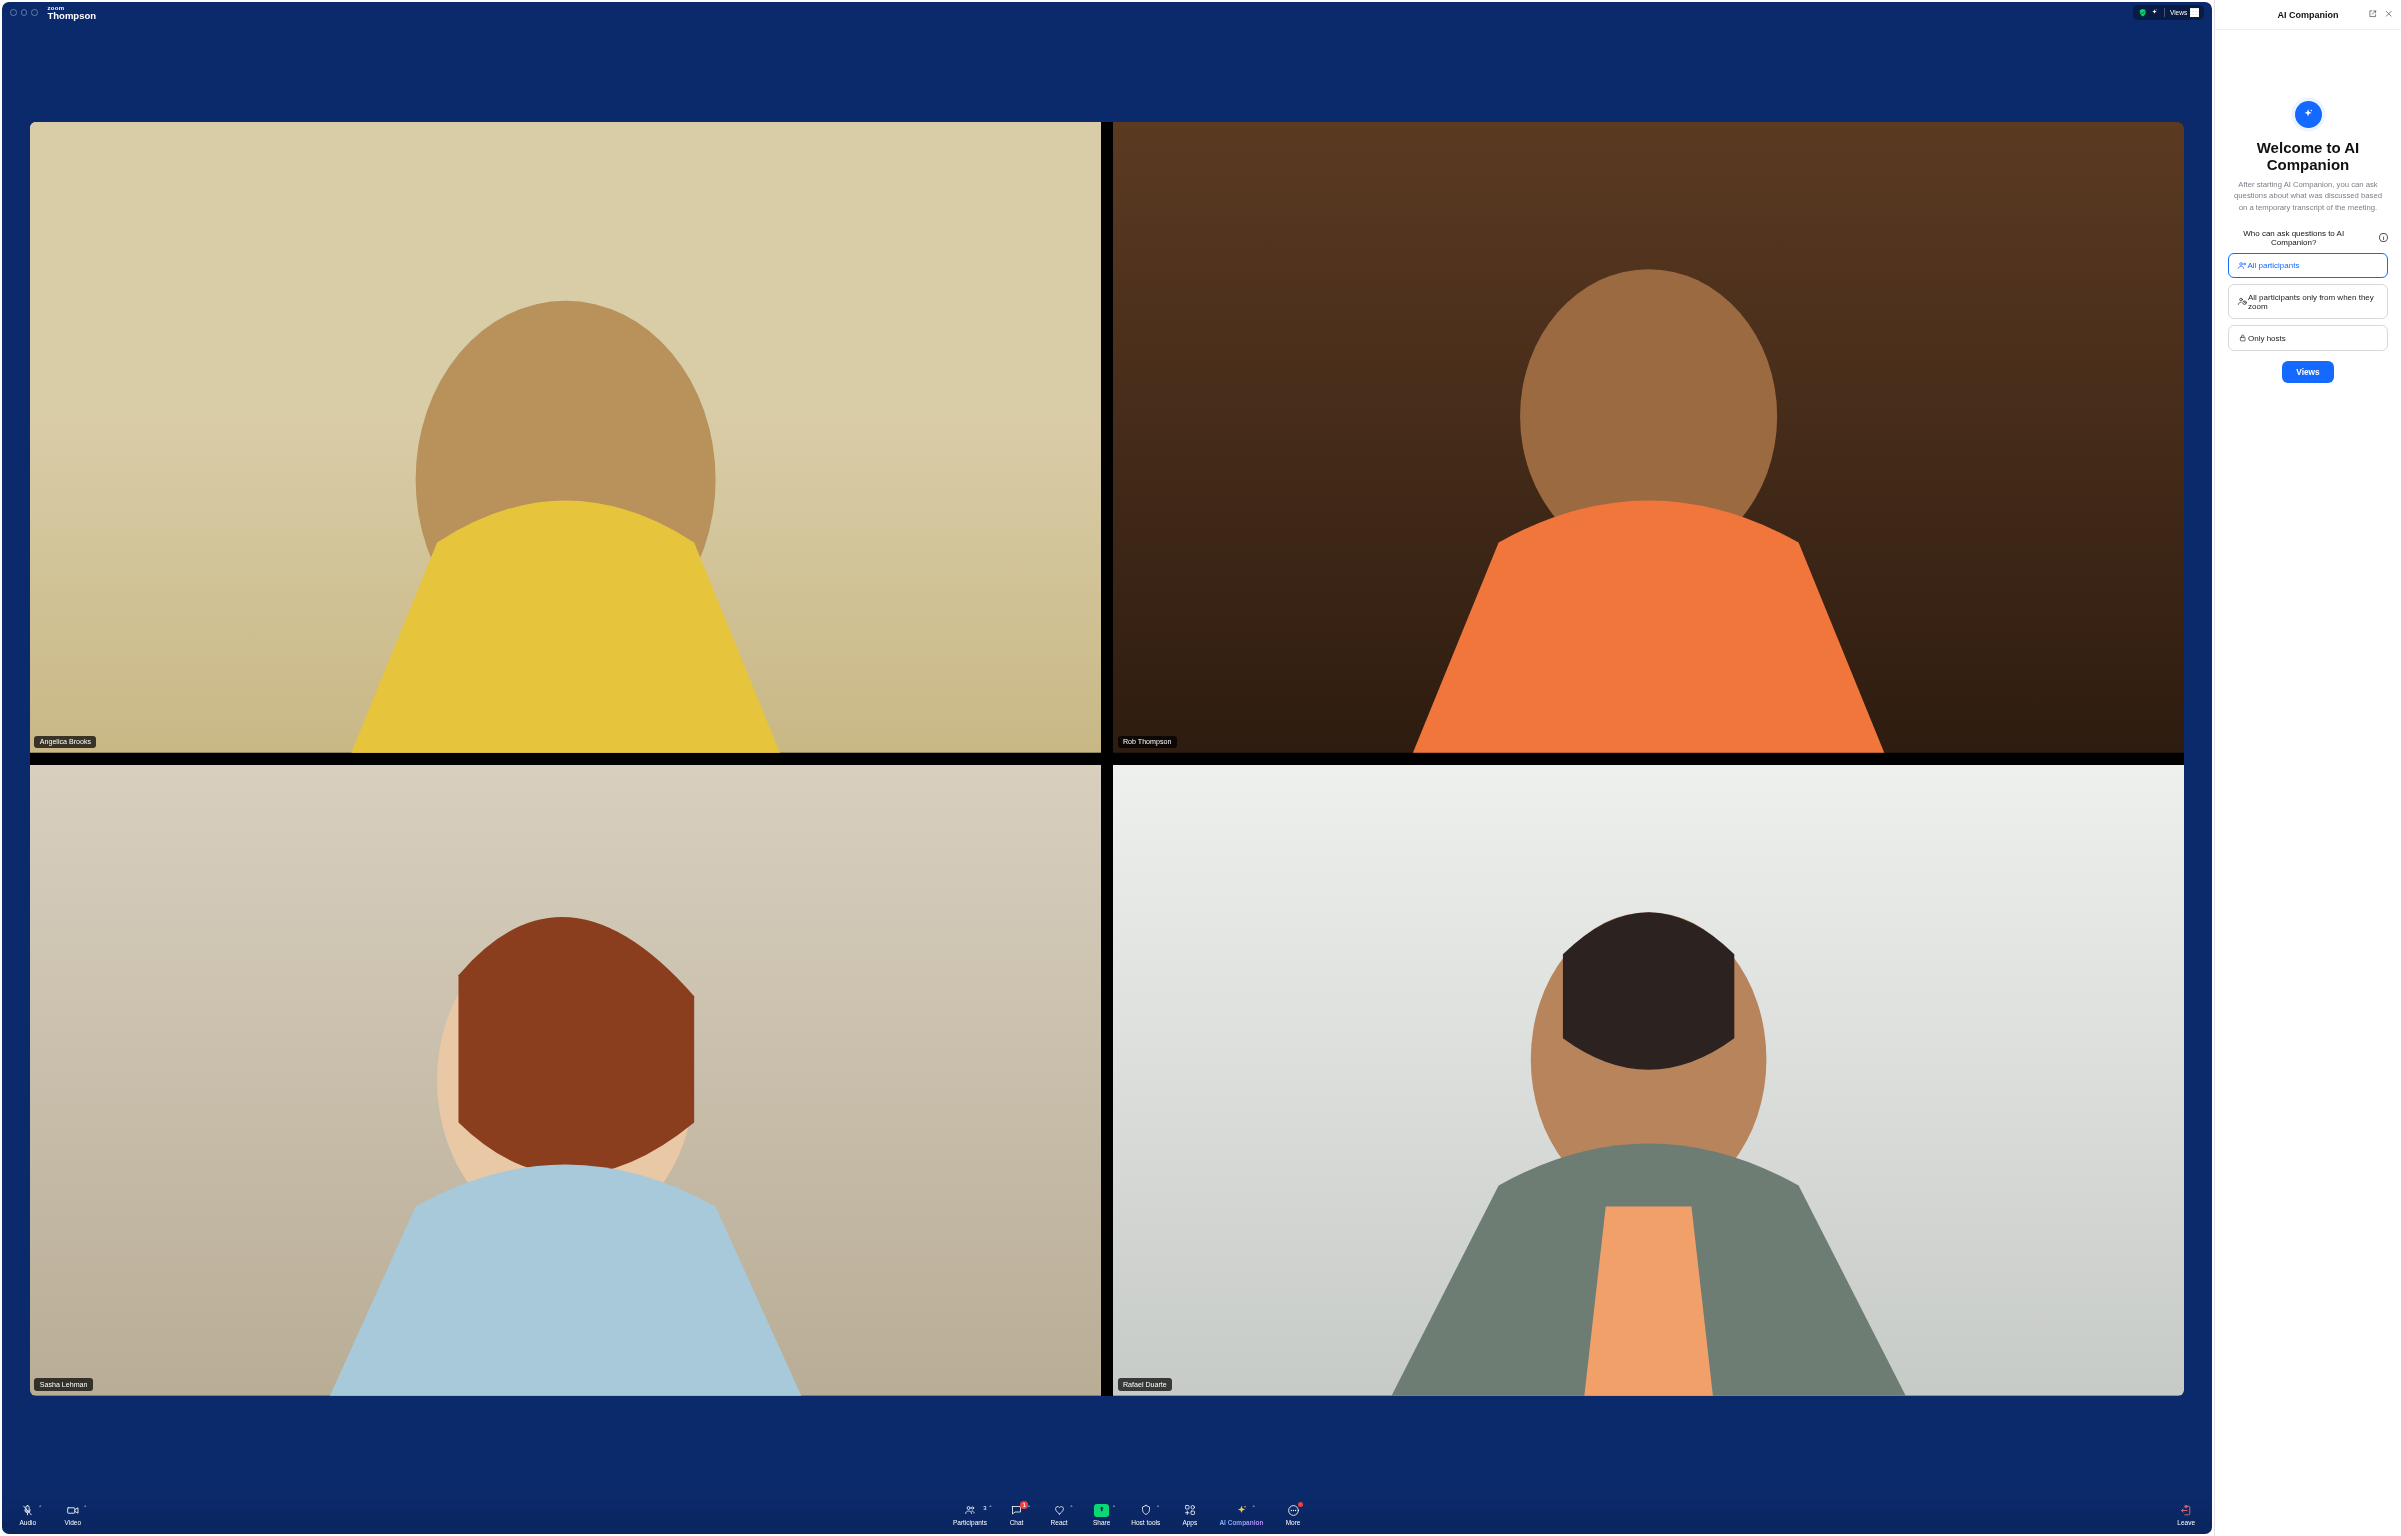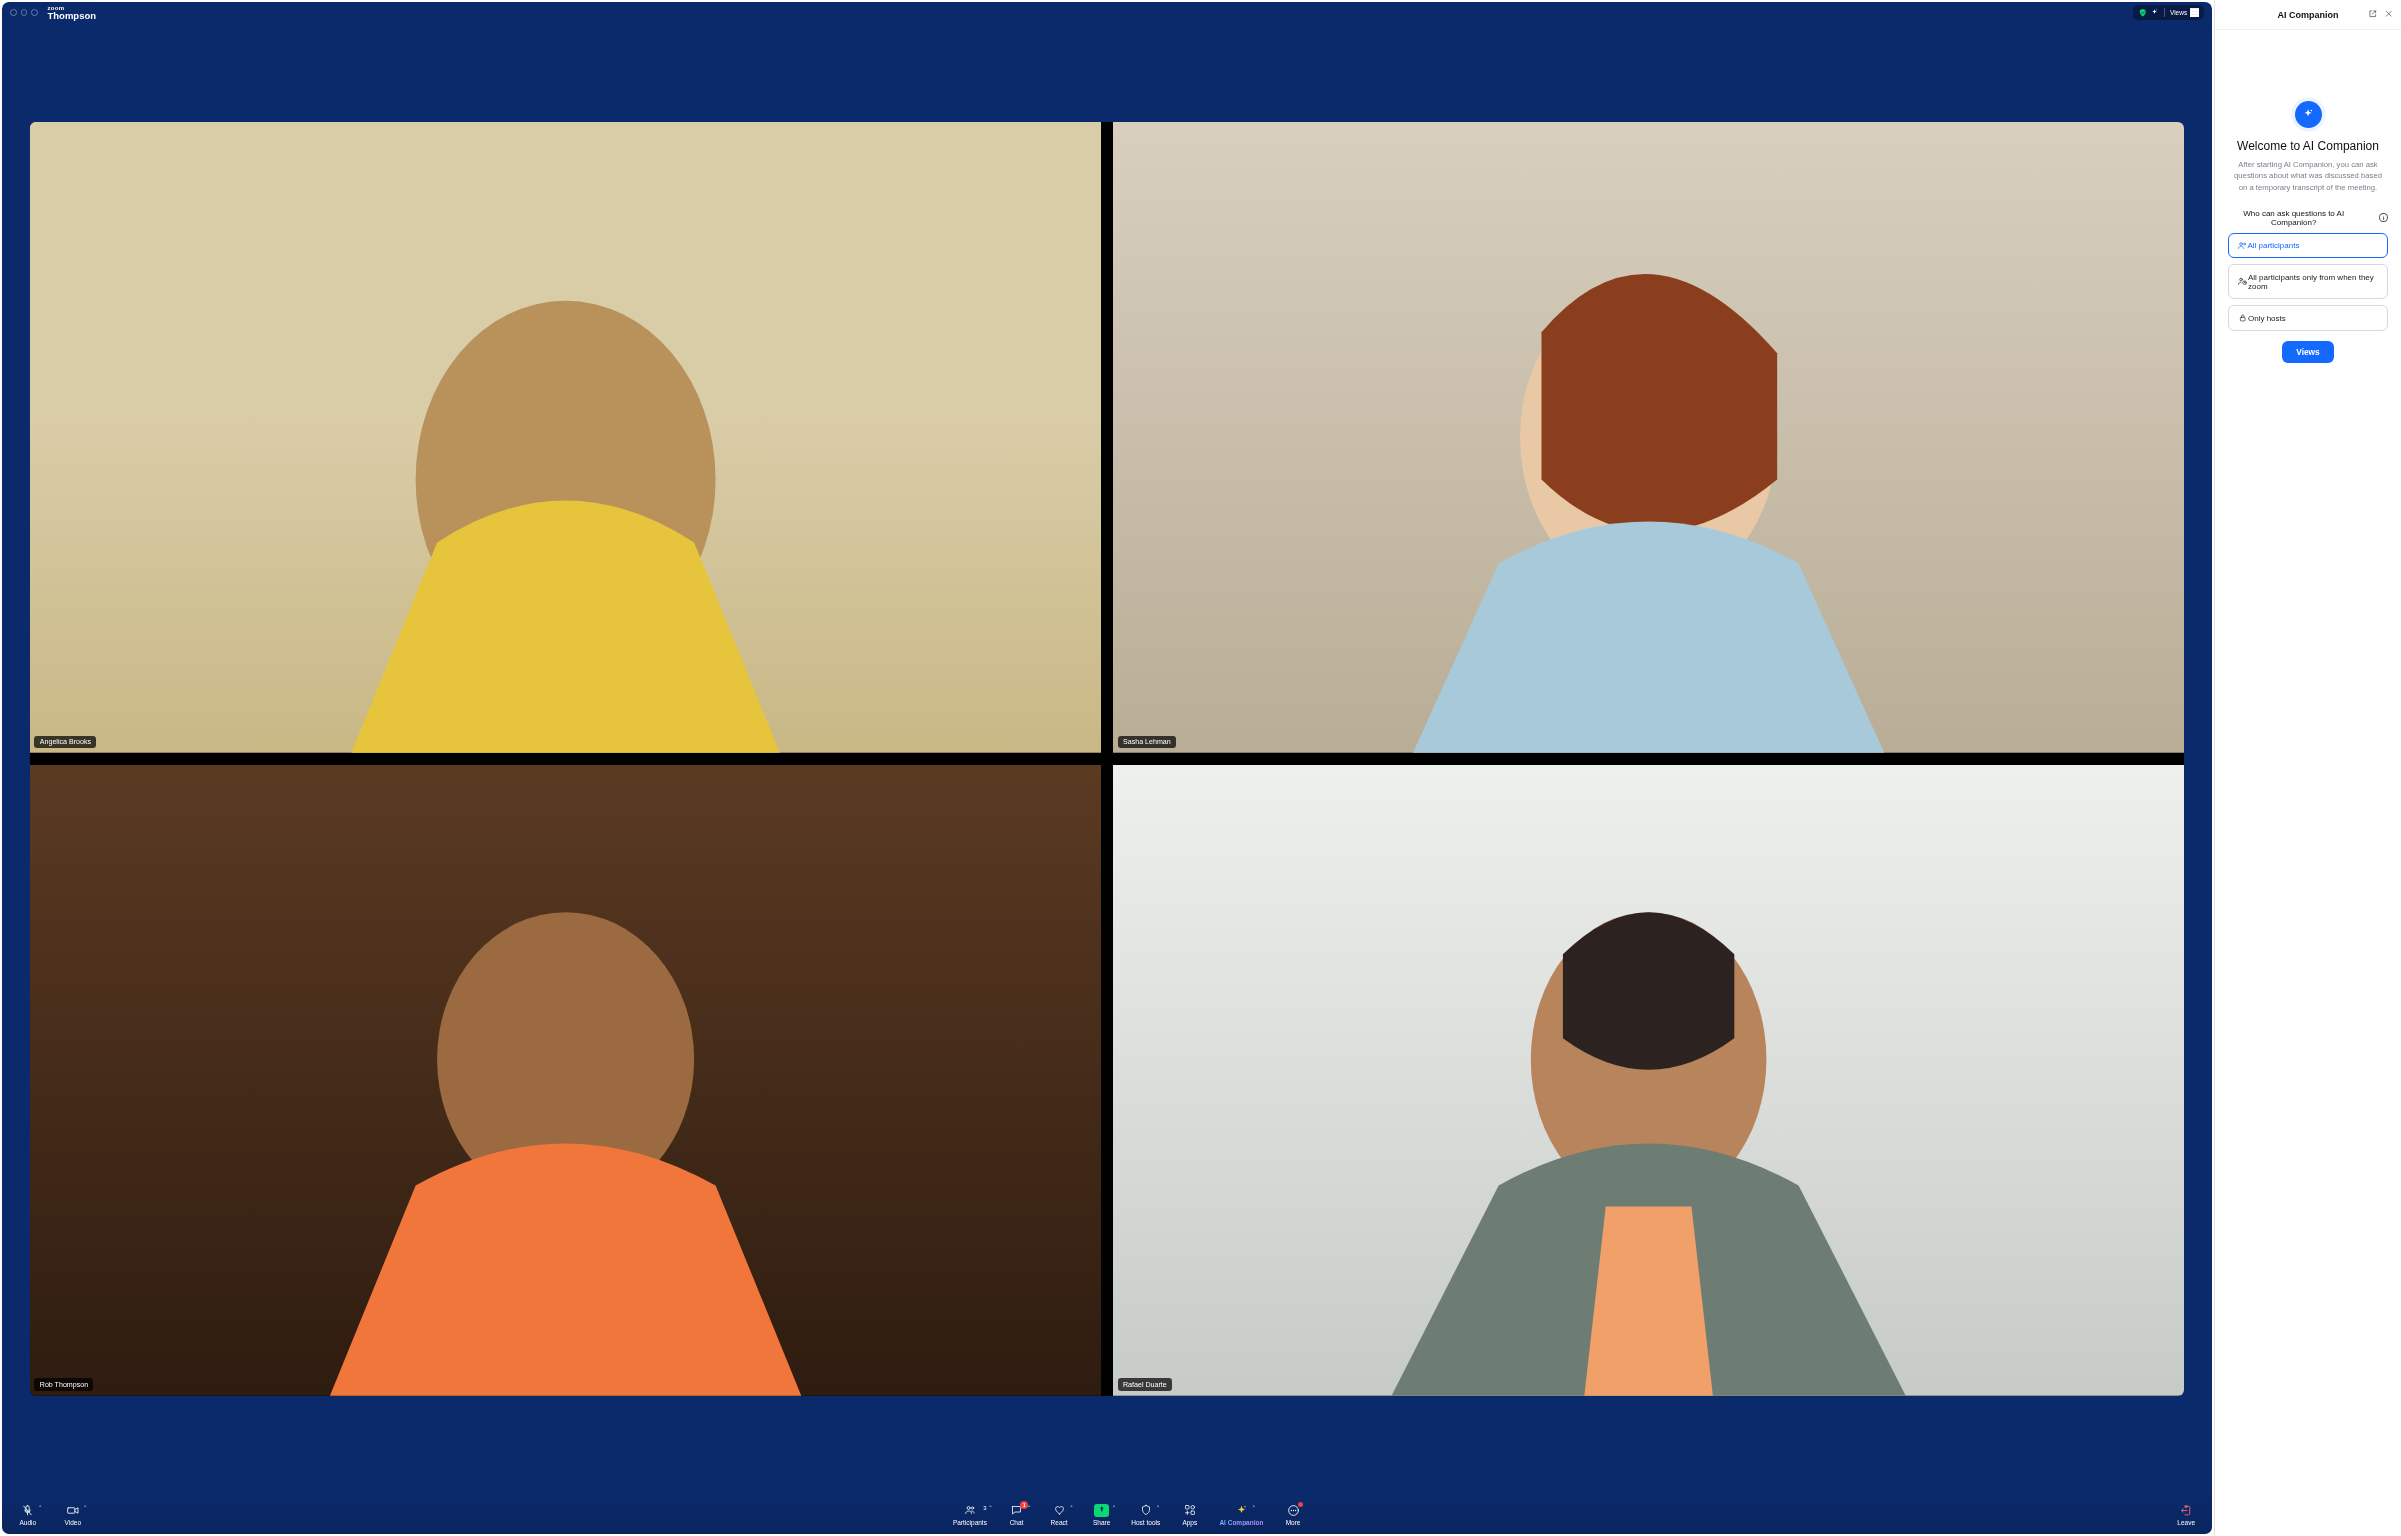--- a/index.html
+++ b/index.html
@@ -104,21 +104,21 @@
     position: relative; border-bottom: 0.6px solid #eceef0;
     font-weight: 700; font-size: 9px; color:#111;
   }
   .sp-header .icons-right { position:absolute; right:7.1px; display:flex; gap:7.1px; color:#555; }
   .sp-body { padding: 71px 13px 13px; display:flex; flex-direction:column; align-items:center; text-align:center; }
   .ai-logo {
     width: 27px; height:27px; border-radius:50%; background:#1469ff;
     display:flex; align-items:center; justify-content:center; margin-bottom:10.7px;
     box-shadow: 0 0 0 3.6px rgba(20,105,255,0.07);
   }
-  .welcome-title { font-size: 12px; font-weight:400; color:#111; margin-bottom:6px; }
+  .welcome-title { font-size: 15px; font-weight:700; color:#111; margin-bottom:6px; }
   .welcome-desc  { font-size: 7.7px; color:#7a7f88; line-height:1.5; margin-bottom:15.4px; padding: 0 3.6px; }
   .question-row { width:100%; display:flex; align-items:center; justify-content:center; font-size:8px; color:#111; font-weight:500; margin-bottom:6px;gap:20px; }
   .info-circle { width:9.5px; height:9.5px; border:0.9px solid #555; border-radius:50%; display:flex; align-items:center; justify-content:center; font-size:6px; font-weight:700; color:#555; }
   .option {
     width:100%; border:0.6px solid #d5d8dd; border-radius:6px;
     padding: 7.1px 8.3px; display:flex; align-items:center; gap:0;
     font-size:8px; color:#222; margin-bottom:6px; cursor:pointer; text-align:left;
   }
   .option.selected { border:1.2px solid #1469ff; color:#1469ff; padding:6.5px 7.7px; }
   .option .oico { width:10.7px; height:10.7px; display:flex; align-items:center; justify-content:center; flex-shrink:0; }
@@ -191,46 +191,46 @@
           <rect x="0" y="0" width="100" height="28" fill="#d8cda6"></rect>
           <ellipse cx="50" cy="34" rx="14" ry="17" fill="#b9915a"></ellipse>
           <path d="M30 60 L38 40 Q50 32 62 40 L70 60 Z" fill="#e6c43b"></path>
         </svg>
         <div class="name-tag">Angelica Brooks</div>
       </div>
 
       <div class="tile">
         <svg class="bg" viewBox="0 0 100 60" preserveAspectRatio="none">
           <defs>
+              <linearGradient id="g2" x1="0" y1="0" x2="0" y2="1">
+                <stop offset="0" stop-color="#5b3a22"></stop>
+                <stop offset="1" stop-color="#2e1c10"></stop>
+              </linearGradient>
+            </defs>
+          <rect width="100" height="60" fill="url(#g2)"></rect>
+          <ellipse cx="50" cy="28" rx="12" ry="14" fill="#9c6a40"></ellipse>
+          <path d="M28 60 L36 40 Q50 32 64 40 L72 60 Z" fill="#f0763c"></path>
+        </svg>
+        <div class="name-tag">Rob Thompson</div>
+      </div>
+
+      <div class="tile">
+        <svg class="bg" viewBox="0 0 100 60" preserveAspectRatio="none">
+          <defs>
               <linearGradient id="g3" x1="0" y1="0" x2="0" y2="1">
                 <stop offset="0" stop-color="#d8cfbf"></stop>
                 <stop offset="1" stop-color="#b9ad96"></stop>
               </linearGradient>
             </defs>
           <rect width="100" height="60" fill="url(#g3)"></rect>
           <ellipse cx="50" cy="30" rx="12" ry="15" fill="#e9c8a6"></ellipse>
           <path d="M40 20 Q50 8 62 22 L62 34 Q50 44 40 34 Z" fill="#8a3e1e"></path>
           <path d="M28 60 L36 42 Q50 34 64 42 L72 60 Z" fill="#a7c9d9"></path>
         </svg>
         <div class="name-tag">Sasha Lehman</div>
-      </div>
-
-      <div class="tile">
-        <svg class="bg" viewBox="0 0 100 60" preserveAspectRatio="none">
-          <defs>
-              <linearGradient id="g2" x1="0" y1="0" x2="0" y2="1">
-                <stop offset="0" stop-color="#5b3a22"></stop>
-                <stop offset="1" stop-color="#2e1c10"></stop>
-              </linearGradient>
-            </defs>
-          <rect width="100" height="60" fill="url(#g2)"></rect>
-          <ellipse cx="50" cy="28" rx="12" ry="14" fill="#9c6a40"></ellipse>
-          <path d="M28 60 L36 40 Q50 32 64 40 L72 60 Z" fill="#f0763c"></path>
-        </svg>
-        <div class="name-tag">Rob Thompson</div>
       </div>
 
       <div class="tile">
         <svg class="bg" viewBox="0 0 100 60" preserveAspectRatio="none">
           <defs>
               <linearGradient id="g4" x1="0" y1="0" x2="0" y2="1">
                 <stop offset="0" stop-color="#eef0ee"></stop>
                 <stop offset="1" stop-color="#c7cbc7"></stop>
               </linearGradient>
             </defs>

